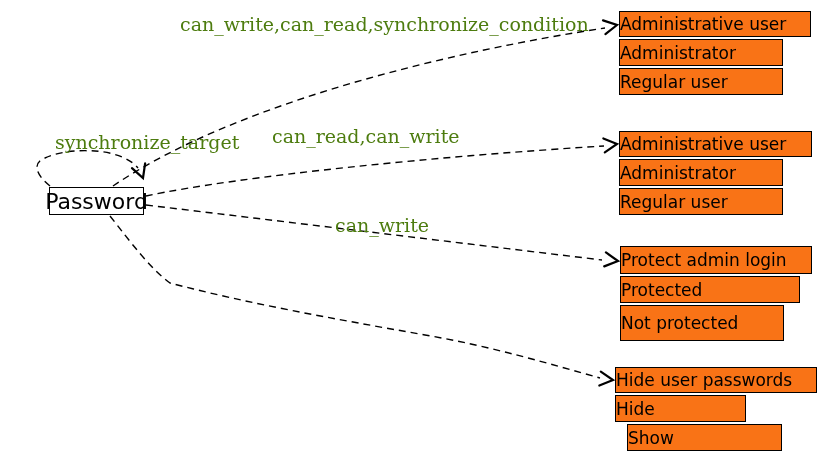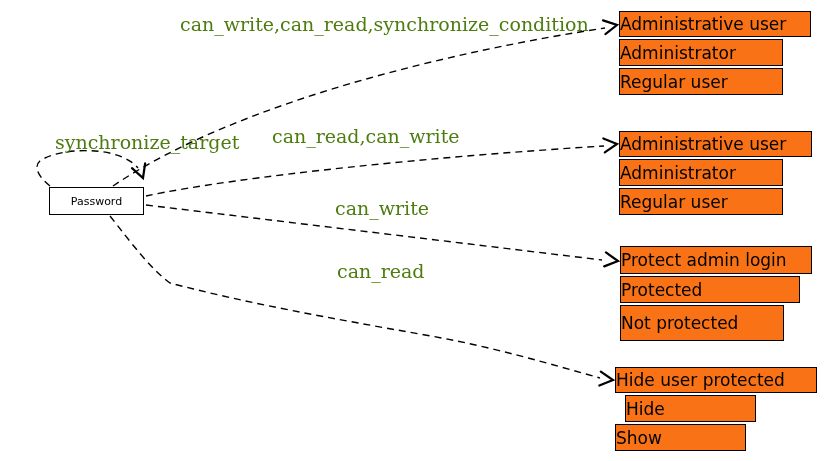--- a/index.html
+++ b/index.html
@@ -29,21 +29,21 @@
     stroke-linecap: round;
   }
   .node-box {
     position: absolute;
     box-sizing: border-box;
     border: 1.5px solid #000000;
     background: #ffffff;
     display: flex;
     align-items: center;
     justify-content: center;
-    font-size: 11px;
+    font-size: 22px;
     color: #000000;
   }
   .tbl { position: absolute; }
   .cell {
     box-sizing: border-box;
     border: 1.5px solid #000000;
     background: #f97316;
     display: flex;
     align-items: center;
     font-size: 17px;
@@ -93,40 +93,39 @@
       </g>
   </svg>
 
   <div class="node-box" style="left:49px; top:187px; width:95px; height:28px;">
     <span>Password</span>
   </div>
 
   <div class="elabel" style="left:7px; top:131px;margin-left:48px;">synchronize_target</div>
   <div class="elabel" style="left:180px; top:13px;">can_write,can_read,synchronize_condition</div>
   <div class="elabel" style="left:272px; top:125px;">can_read,can_write</div>
-  <div class="elabel" style="left:335px; top:197px;">can_write</div>
-  <div class="elabel" style="left:337px; top:260px;">can_read</div>
+  <div class="elabel" style="left:335px; top:214px;">can_write</div>
 
   <div class="tbl" style="left:619px; top:11px;">
     <div class="cell head" style="width:192px; height:26px;">Administrative user</div>
     <div class="cell" style="width:164px; height:27px;">Administrator</div>
     <div class="cell" style="width:164px; height:27px;">Regular user</div>
   </div>
 
   <div class="tbl" style="left:619px; top:131px;">
     <div class="cell head" style="width:193px; height:26px;">Administrative user</div>
     <div class="cell" style="width:164px; height:27px;">Administrator</div>
     <div class="cell" style="width:164px; height:27px;">Regular user</div>
   </div>
 
   <div class="tbl" style="left:620px; top:246px;">
     <div class="cell head" style="width:192px; height:28px;">Protect admin login</div>
     <div class="cell" style="width:180px; height:27px;">Protected</div>
     <div class="cell" style="width:164px; height:36px;">Not protected</div>
   </div>
 
   <div class="tbl" style="left:615px; top:367px;">
-    <div class="cell head" style="width:202px; height:26px;">Hide user protected</div>
-    <div class="cell" style="width:131px; height:27px;margin-left:10px;">Hide</div>
-    <div class="cell" style="width:131px; height:27px;">Show</div>
+    <div class="cell head" style="width:202px; height:26px;">Hide user passwords</div>
+    <div class="cell" style="width:131px; height:27px;">Hide</div>
+    <div class="cell" style="width:155px; height:27px;margin-left:12px;">Show</div>
   </div>
 
 </div>
 
 </body></html>

